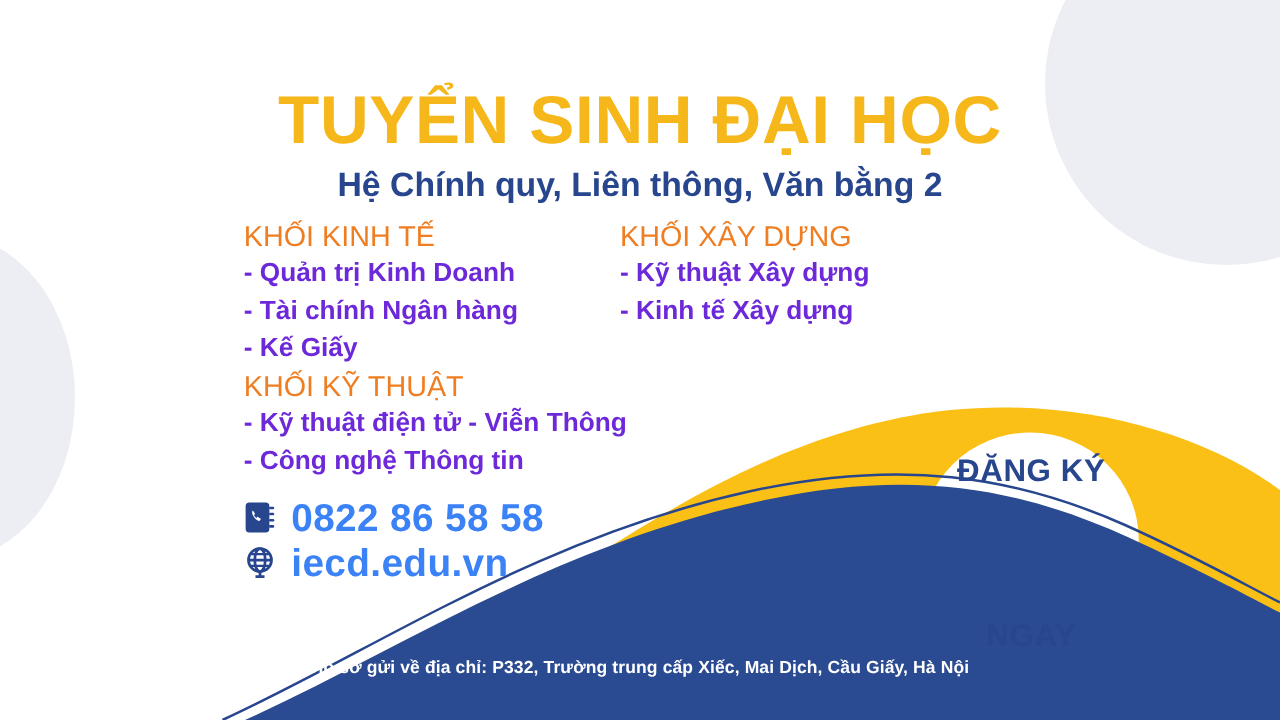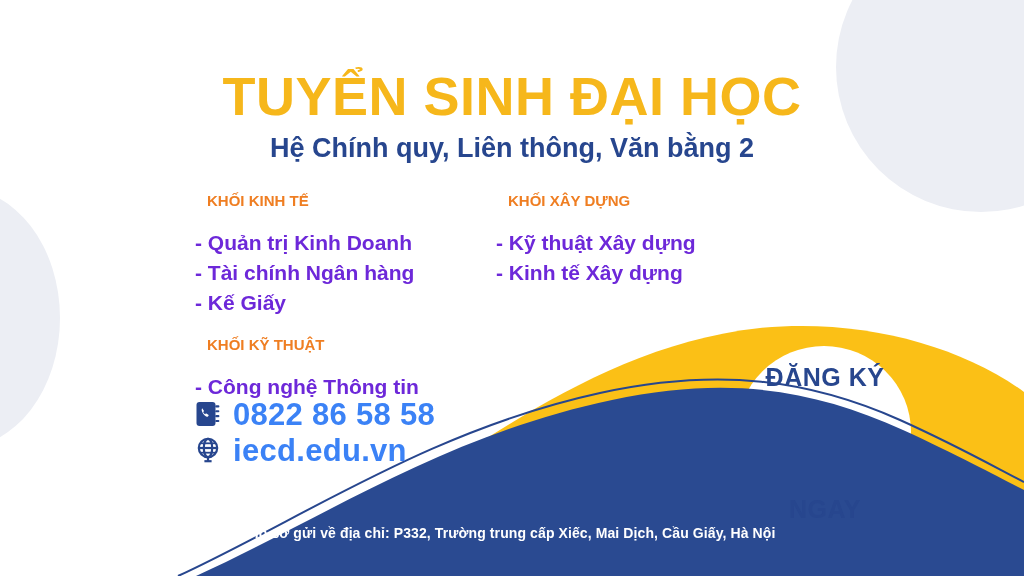--- a/index.html
+++ b/index.html
@@ -79,23 +79,23 @@
     z-index: 5;
   }
   .col {
     position: absolute;
     top: 0;
   }
   #col-left  { left: 195px; width: 320px; }
   #col-right { left: 496px; width: 500px; }
 
   .group-heading {
-    margin: 12px;
-    font-size: 15px;
-    font-weight: 700;
+    margin: 0;
+    font-size: 23px;
+    font-weight: 400;
     line-height: 30px;
     color: #ef7e22;
     white-space: nowrap;
   }
   .program-item {
     margin: 0;
     font-size: 21px;
     font-weight: 600;
     line-height: 30px;
     color: #6d28d9;
@@ -215,20 +215,21 @@
 
   <div class="columns">
 
     <div class="col" id="col-left">
       <h2 class="group-heading">KHỐI KINH TẾ</h2>
       <p class="program-item">- Quản trị Kinh Doanh</p>
       <p class="program-item">- Tài chính Ngân hàng</p>
       <p class="program-item">- Kế Giấy</p>
 
       <h2 class="group-heading">KHỐI KỸ THUẬT</h2>
+      <p class="program-item">- Kỹ thuật điện tử - Viễn Thông</p>
       <p class="program-item">- Công nghệ Thông tin</p>
     </div>
 
     <div class="col" id="col-right">
       <h2 class="group-heading">KHỐI XÂY DỰNG</h2>
       <p class="program-item">- Kỹ thuật Xây dựng</p>
       <p class="program-item">- Kinh tế Xây dựng</p>
     </div>
 
   </div>

